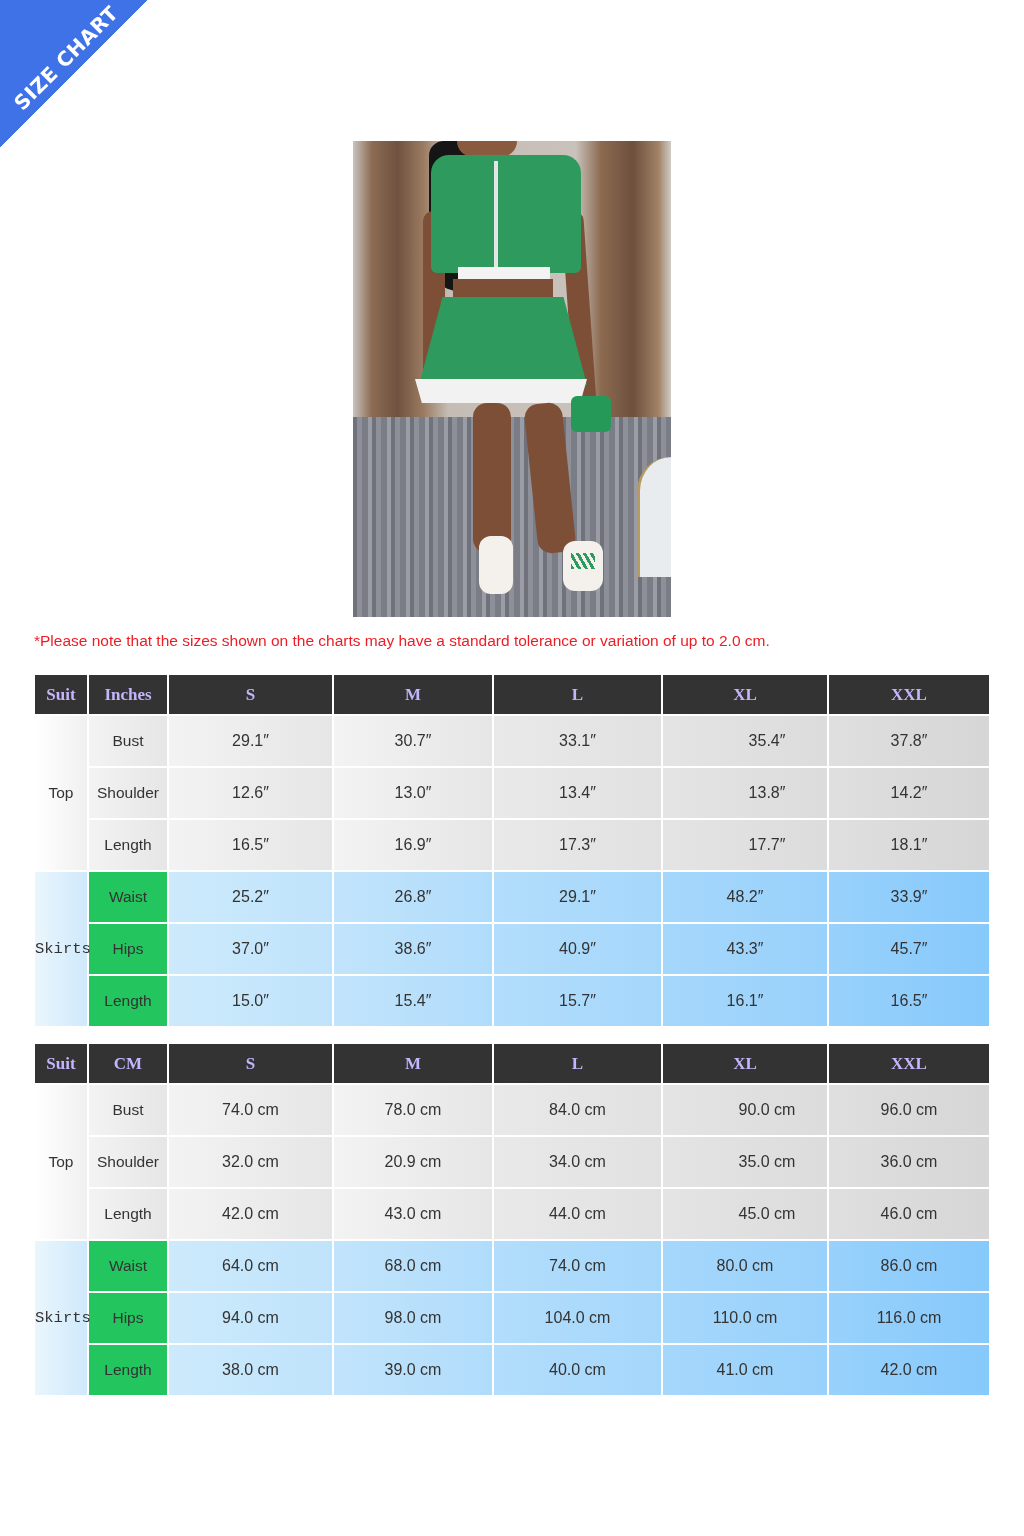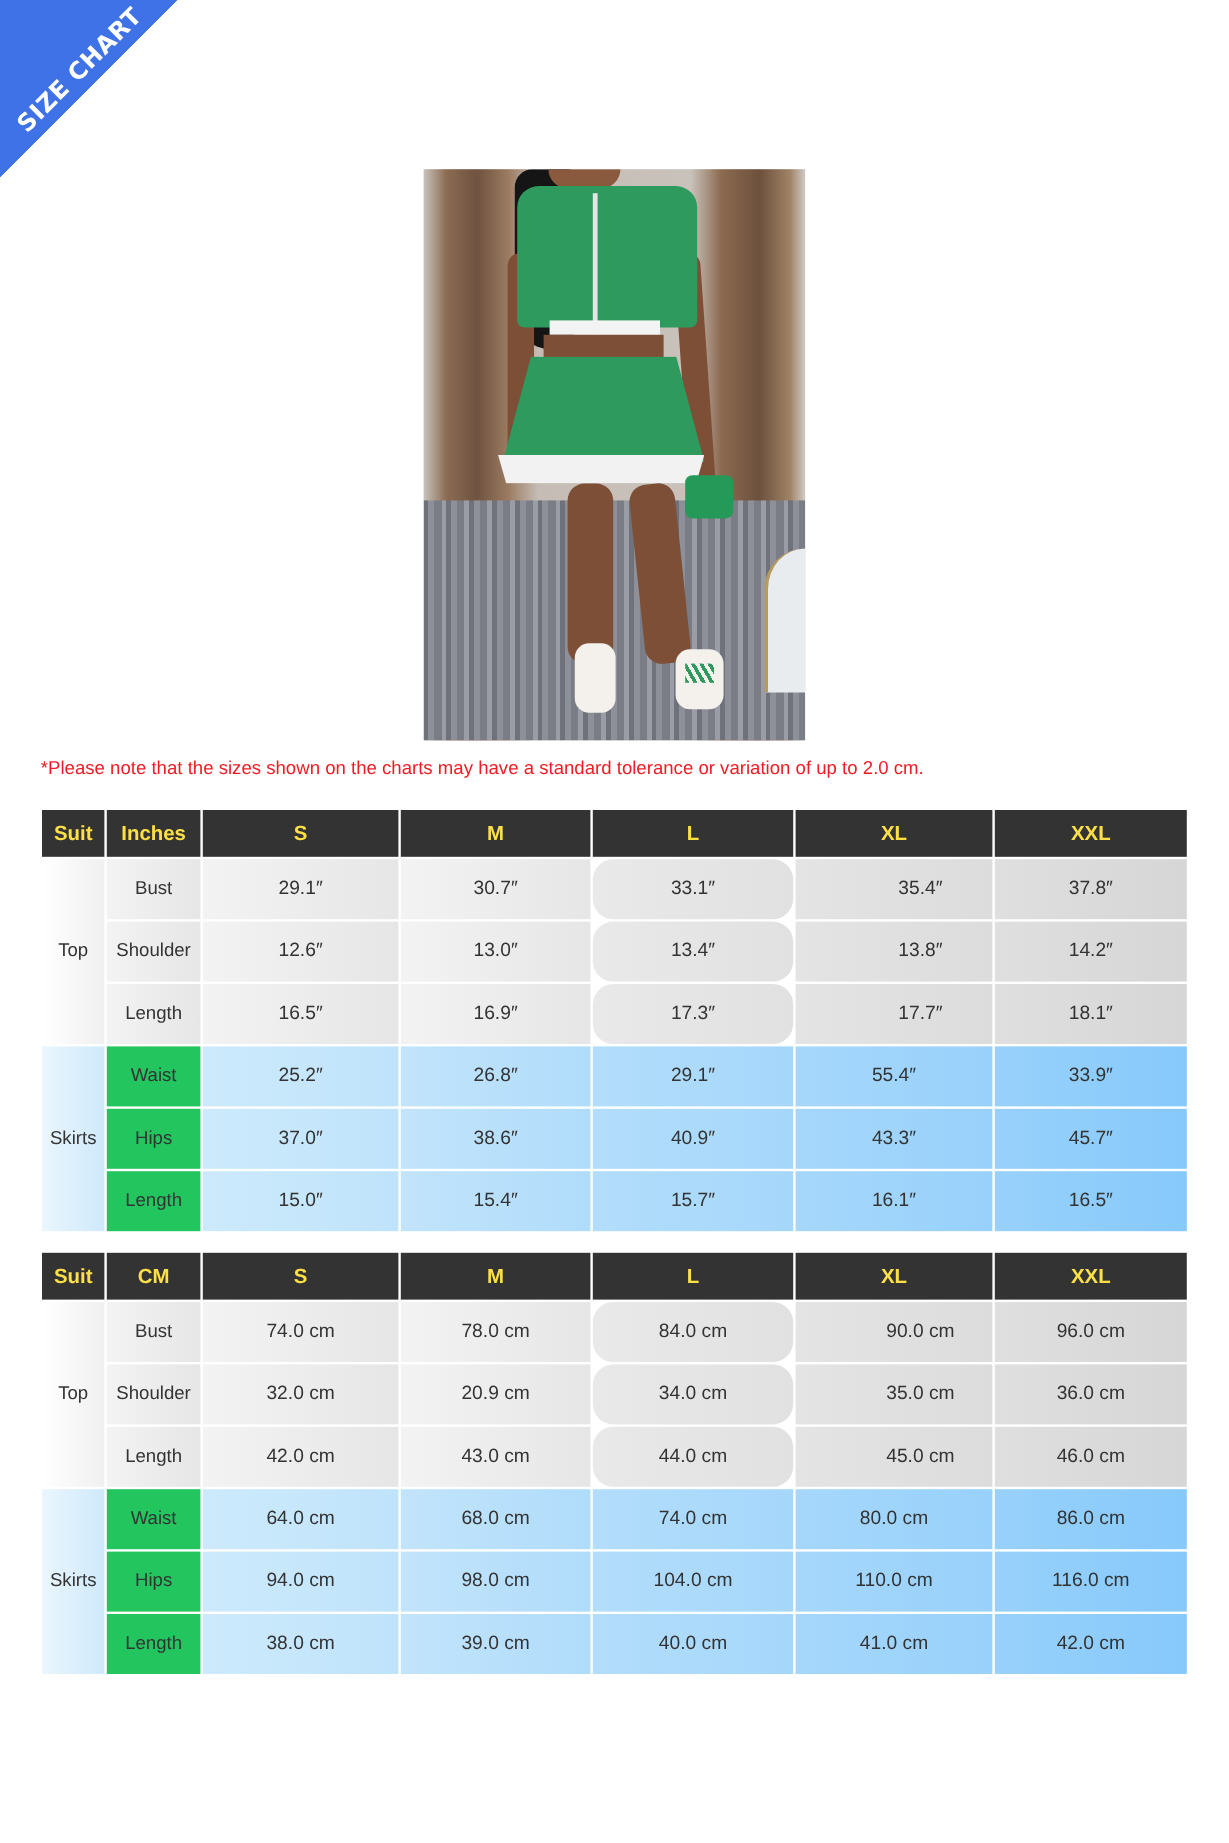--- a/index.html
+++ b/index.html
@@ -76,39 +76,39 @@
   }
 
   
   .size-table {
     position: absolute; left: 33px; width: 958px;
     border-collapse: separate; border-spacing: 2px; table-layout: fixed;
   }
   .size-table.inches { top: 673px; }
   .size-table.cm { top: 1042px; }
   .size-table th {
-    background: #333333; color: #fde047; font-weight: bold; font-size: 17px; height: 39px;
-    font-family: Liberation Sans, sans-serif; text-align: center;
+    background: #333333; color: #c4b5fd; font-weight: bold; font-size: 17px; height: 39px;
+    font-family: Liberation Serif, serif; text-align: center;
   }
   .size-table td {
     height: 50px; text-align: center; font-size: 17px; color: #333;
     font-family: "Liberation Sans", sans-serif;
   }
   .size-table td.meas { font-size: 15.5px; }
   .size-table td.group { font-size: 15.5px; }
   .size-table td.val { font-size: 16px; }
 
   .size-table tr.top-row td { background: linear-gradient(90deg, #f3f3f3, #e6e6e6); }
   .size-table tr.top-row td.group { background: linear-gradient(90deg, #ffffff, #f0f0f0); }
   .size-table tr.top-row td.c5 { background: linear-gradient(90deg, #dfdfdf, #d6d6d6); }
   .size-table tr.top-row td.c4 { background: linear-gradient(90deg, #e4e4e4, #dcdcdc); padding-left: 44px; }
-  .size-table tr.top-row td.c3 { background: linear-gradient(90deg, #e9e9e9, #e1e1e1); border-radius: 17px; }
+  .size-table tr.top-row td.c3 { background: linear-gradient(90deg, #e9e9e9, #e1e1e1); }
 
   .size-table tr.skirt-row td { background: linear-gradient(90deg, #d4ecfb, #c2e4fb); }
-  .size-table tr.skirt-row td.group { background: linear-gradient(90deg, #eaf6fd, #cfe9fb); }
+  .size-table tr.skirt-row td.group { background: linear-gradient(90deg, #eaf6fd, #cfe9fb); font-family: Liberation Mono, monospace; }
   .size-table tr.skirt-row td.meas { background: #22c55e; }
   .size-table tr.skirt-row td.c1 { background: linear-gradient(90deg, #cdeafc, #bfe3fb); }
   .size-table tr.skirt-row td.c2 { background: linear-gradient(90deg, #c2e4fb, #b0dcfb); }
   .size-table tr.skirt-row td.c3 { background: linear-gradient(90deg, #b3ddfb, #a5d7fb); }
   .size-table tr.skirt-row td.c4 { background: linear-gradient(90deg, #a6d7fb, #98d1fb); }
   .size-table tr.skirt-row td.c5 { background: linear-gradient(90deg, #98d1fb, #86c9fb); margin-top: 15px; }
 </style>
 </head>
 <body>
 
@@ -185,21 +185,21 @@
       <td class="val c3">17.3″</td>
       <td class="val c4">17.7″</td>
       <td class="val c5">18.1″</td>
     </tr>
     <tr class="skirt-row">
       <td class="group" rowspan="3">Skirts</td>
       <td class="meas">Waist</td>
       <td class="val c1">25.2″</td>
       <td class="val c2">26.8″</td>
       <td class="val c3">29.1″</td>
-      <td class="val c4">55.4″</td>
+      <td class="val c4">48.2″</td>
       <td class="val c5">33.9″</td>
     </tr>
     <tr class="skirt-row">
       <td class="meas">Hips</td>
       <td class="val c1">37.0″</td>
       <td class="val c2">38.6″</td>
       <td class="val c3">40.9″</td>
       <td class="val c4">43.3″</td>
       <td class="val c5">45.7″</td>
     </tr>

